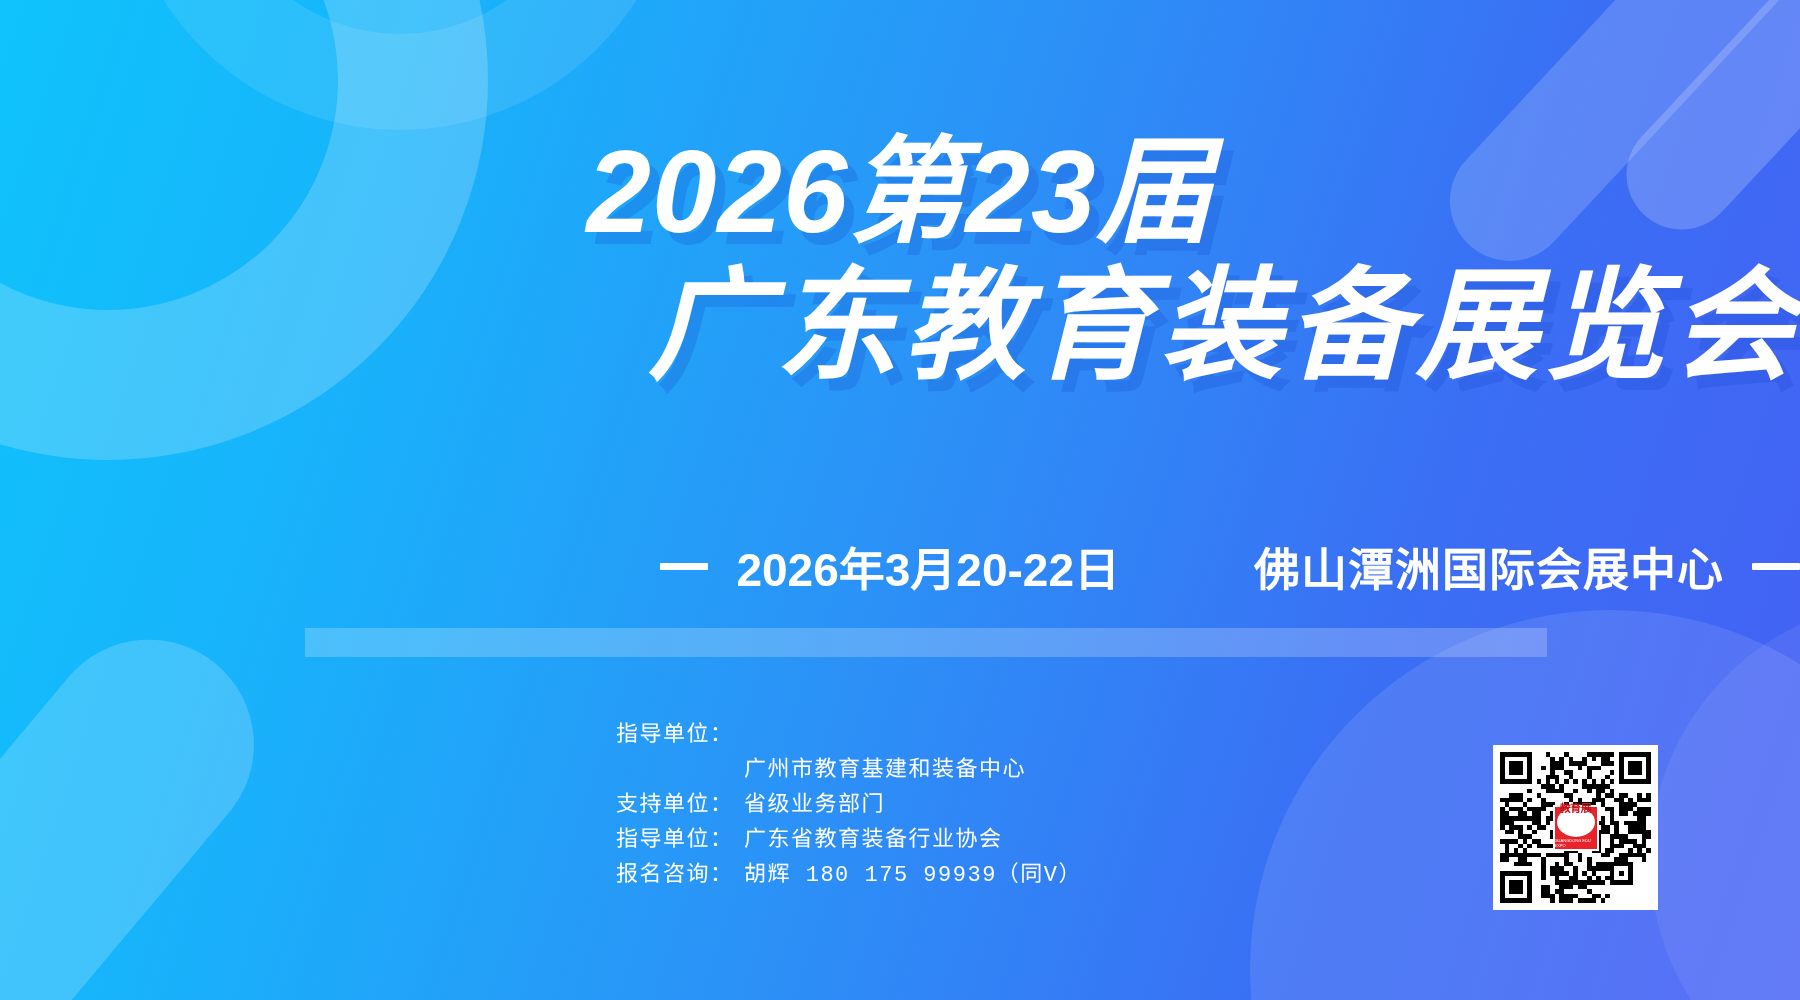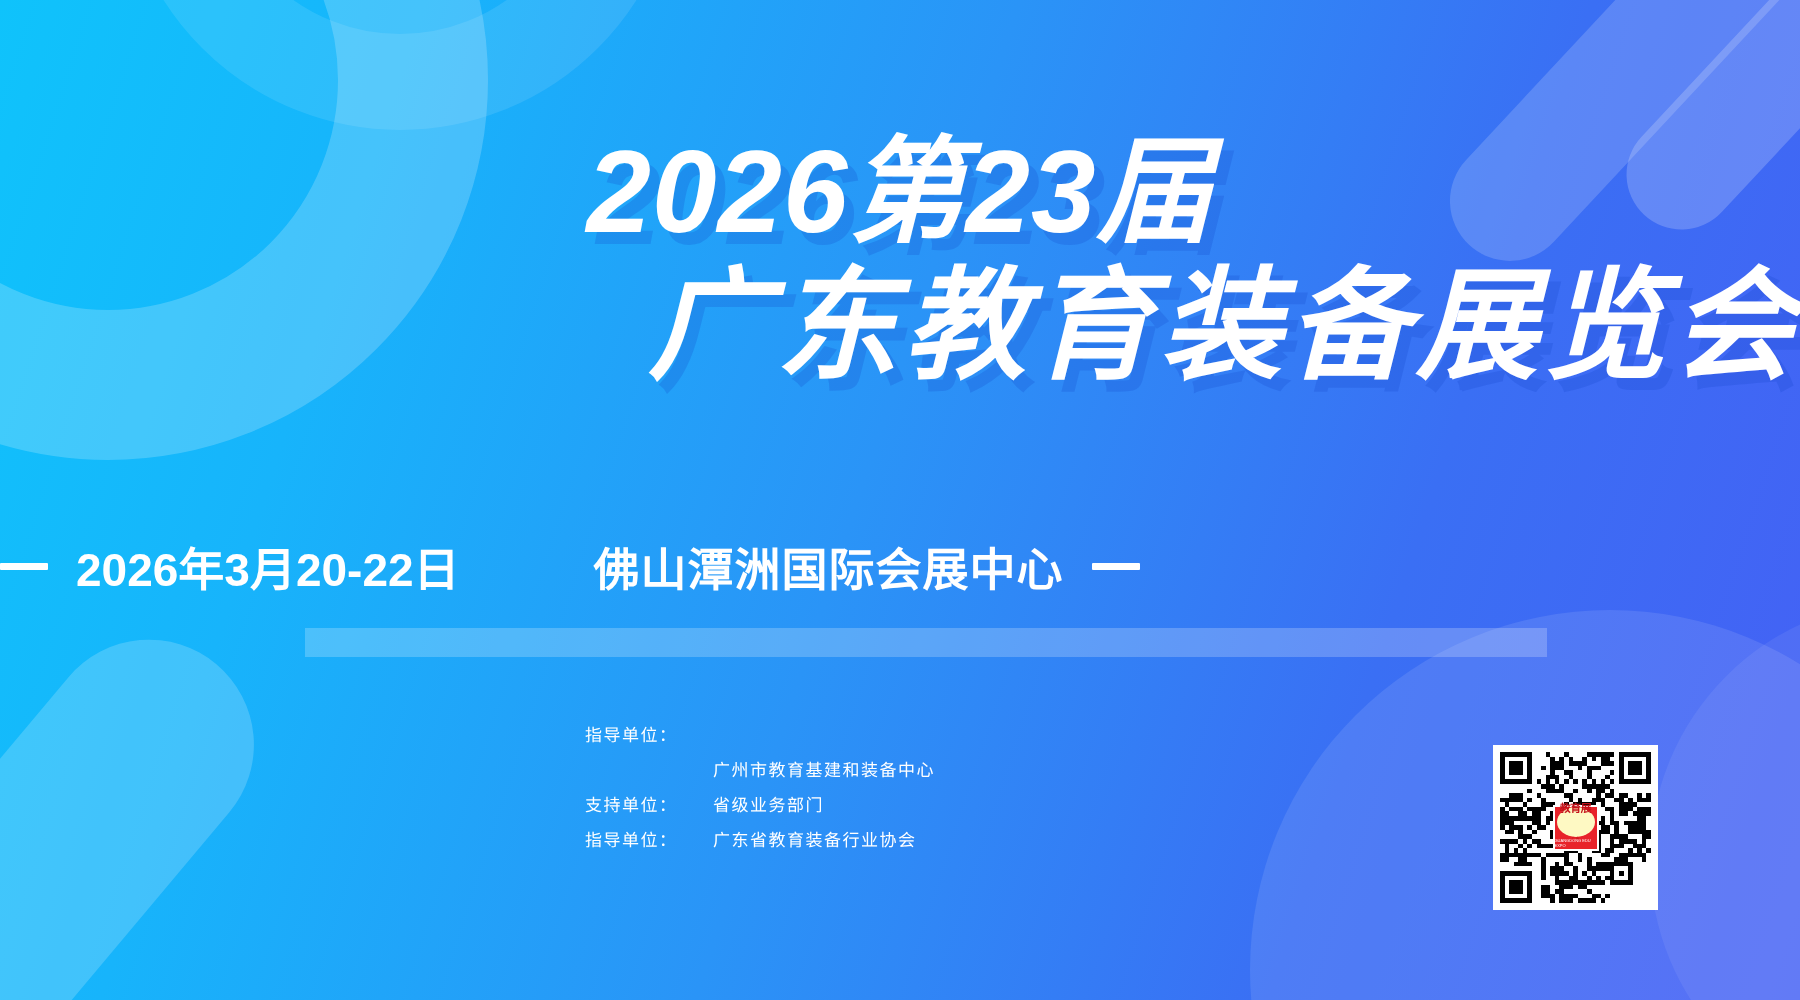--- a/index.html
+++ b/index.html
@@ -132,21 +132,21 @@
   }
 
   
   .subtitle-row {
     position: absolute;
     top: 533px;
     left: 0;
     width: 100%;
     display: flex;
     align-items: center;
-    justify-content: flex-start;
+    justify-content: flex-end;
     gap: 28px;
     color: #ffffff;
     font-size: 46px;
     font-weight: bold;
     white-space: nowrap;
   }
   .sub-dash {
     display: inline-block;
     width: 48px;
     height: 7px;
@@ -162,28 +162,29 @@
     left: 305px;
     top: 628px;
     width: 1242px;
     height: 29px;
     background: rgba(255, 255, 255, 0.22);
   }
 
   
   .info-block {
     position: absolute;
-    left: 585px;
+    left: 616px;
     top: 718px;
     color: #ffffff;
-    font-size: 17px;
+    font-size: 22px;
     line-height: 35px;
     letter-spacing: 1.5px;
     font-weight: normal;
     white-space: nowrap;
+    font-family: Liberation Mono, monospace;
   }
   .info-line { display: flex; }
   .info-label { display: inline-block; min-width: 128px; }
   .info-value { display: inline-block; }
   .info-line.indented .info-label { visibility: hidden; }
 
   
   .qr-wrap {
     position: absolute;
     right: 142px;
@@ -211,21 +212,21 @@
     display: flex;
     align-items: center;
     justify-content: center;
     flex-direction: column;
     border: 2px solid #ffffff;
   }
   .qr-logo-oval {
     width: 38px;
     height: 30px;
     border-radius: 50%;
-    background: #fef9c3;
+    background: #ffffff;
     display: flex;
     flex-direction: column;
     align-items: center;
     justify-content: center;
     line-height: 1;
     gap: 22px;
   }
   .qr-logo-main {
     color: #c4121a;
     font-size: 11px;
@@ -281,20 +282,24 @@
         <span class="info-label">支持单位：</span>
         <span class="info-value">广州市教育基建和装备中心</span>
       </div>
       <div class="info-line">
         <span class="info-label">支持单位：</span>
         <span class="info-value">省级业务部门</span>
       </div>
       <div class="info-line">
         <span class="info-label">指导单位：</span>
         <span class="info-value">广东省教育装备行业协会</span>
+      </div>
+      <div class="info-line">
+        <span class="info-label">报名咨询：</span>
+        <span class="info-value">胡辉 180 175 99939（同V）</span>
       </div>
     </div>
 
     <div class="qr-wrap">
       <div class="qr-canvas">
         <svg viewBox="0 0 33 33" shape-rendering="crispEdges">
           <rect width="33" height="33" fill="#ffffff"></rect>
           <g id="qr-modules" fill="#000000">
               <rect x="0" y="0" width="1" height="1"></rect>
               <rect x="1" y="0" width="1" height="1"></rect>

